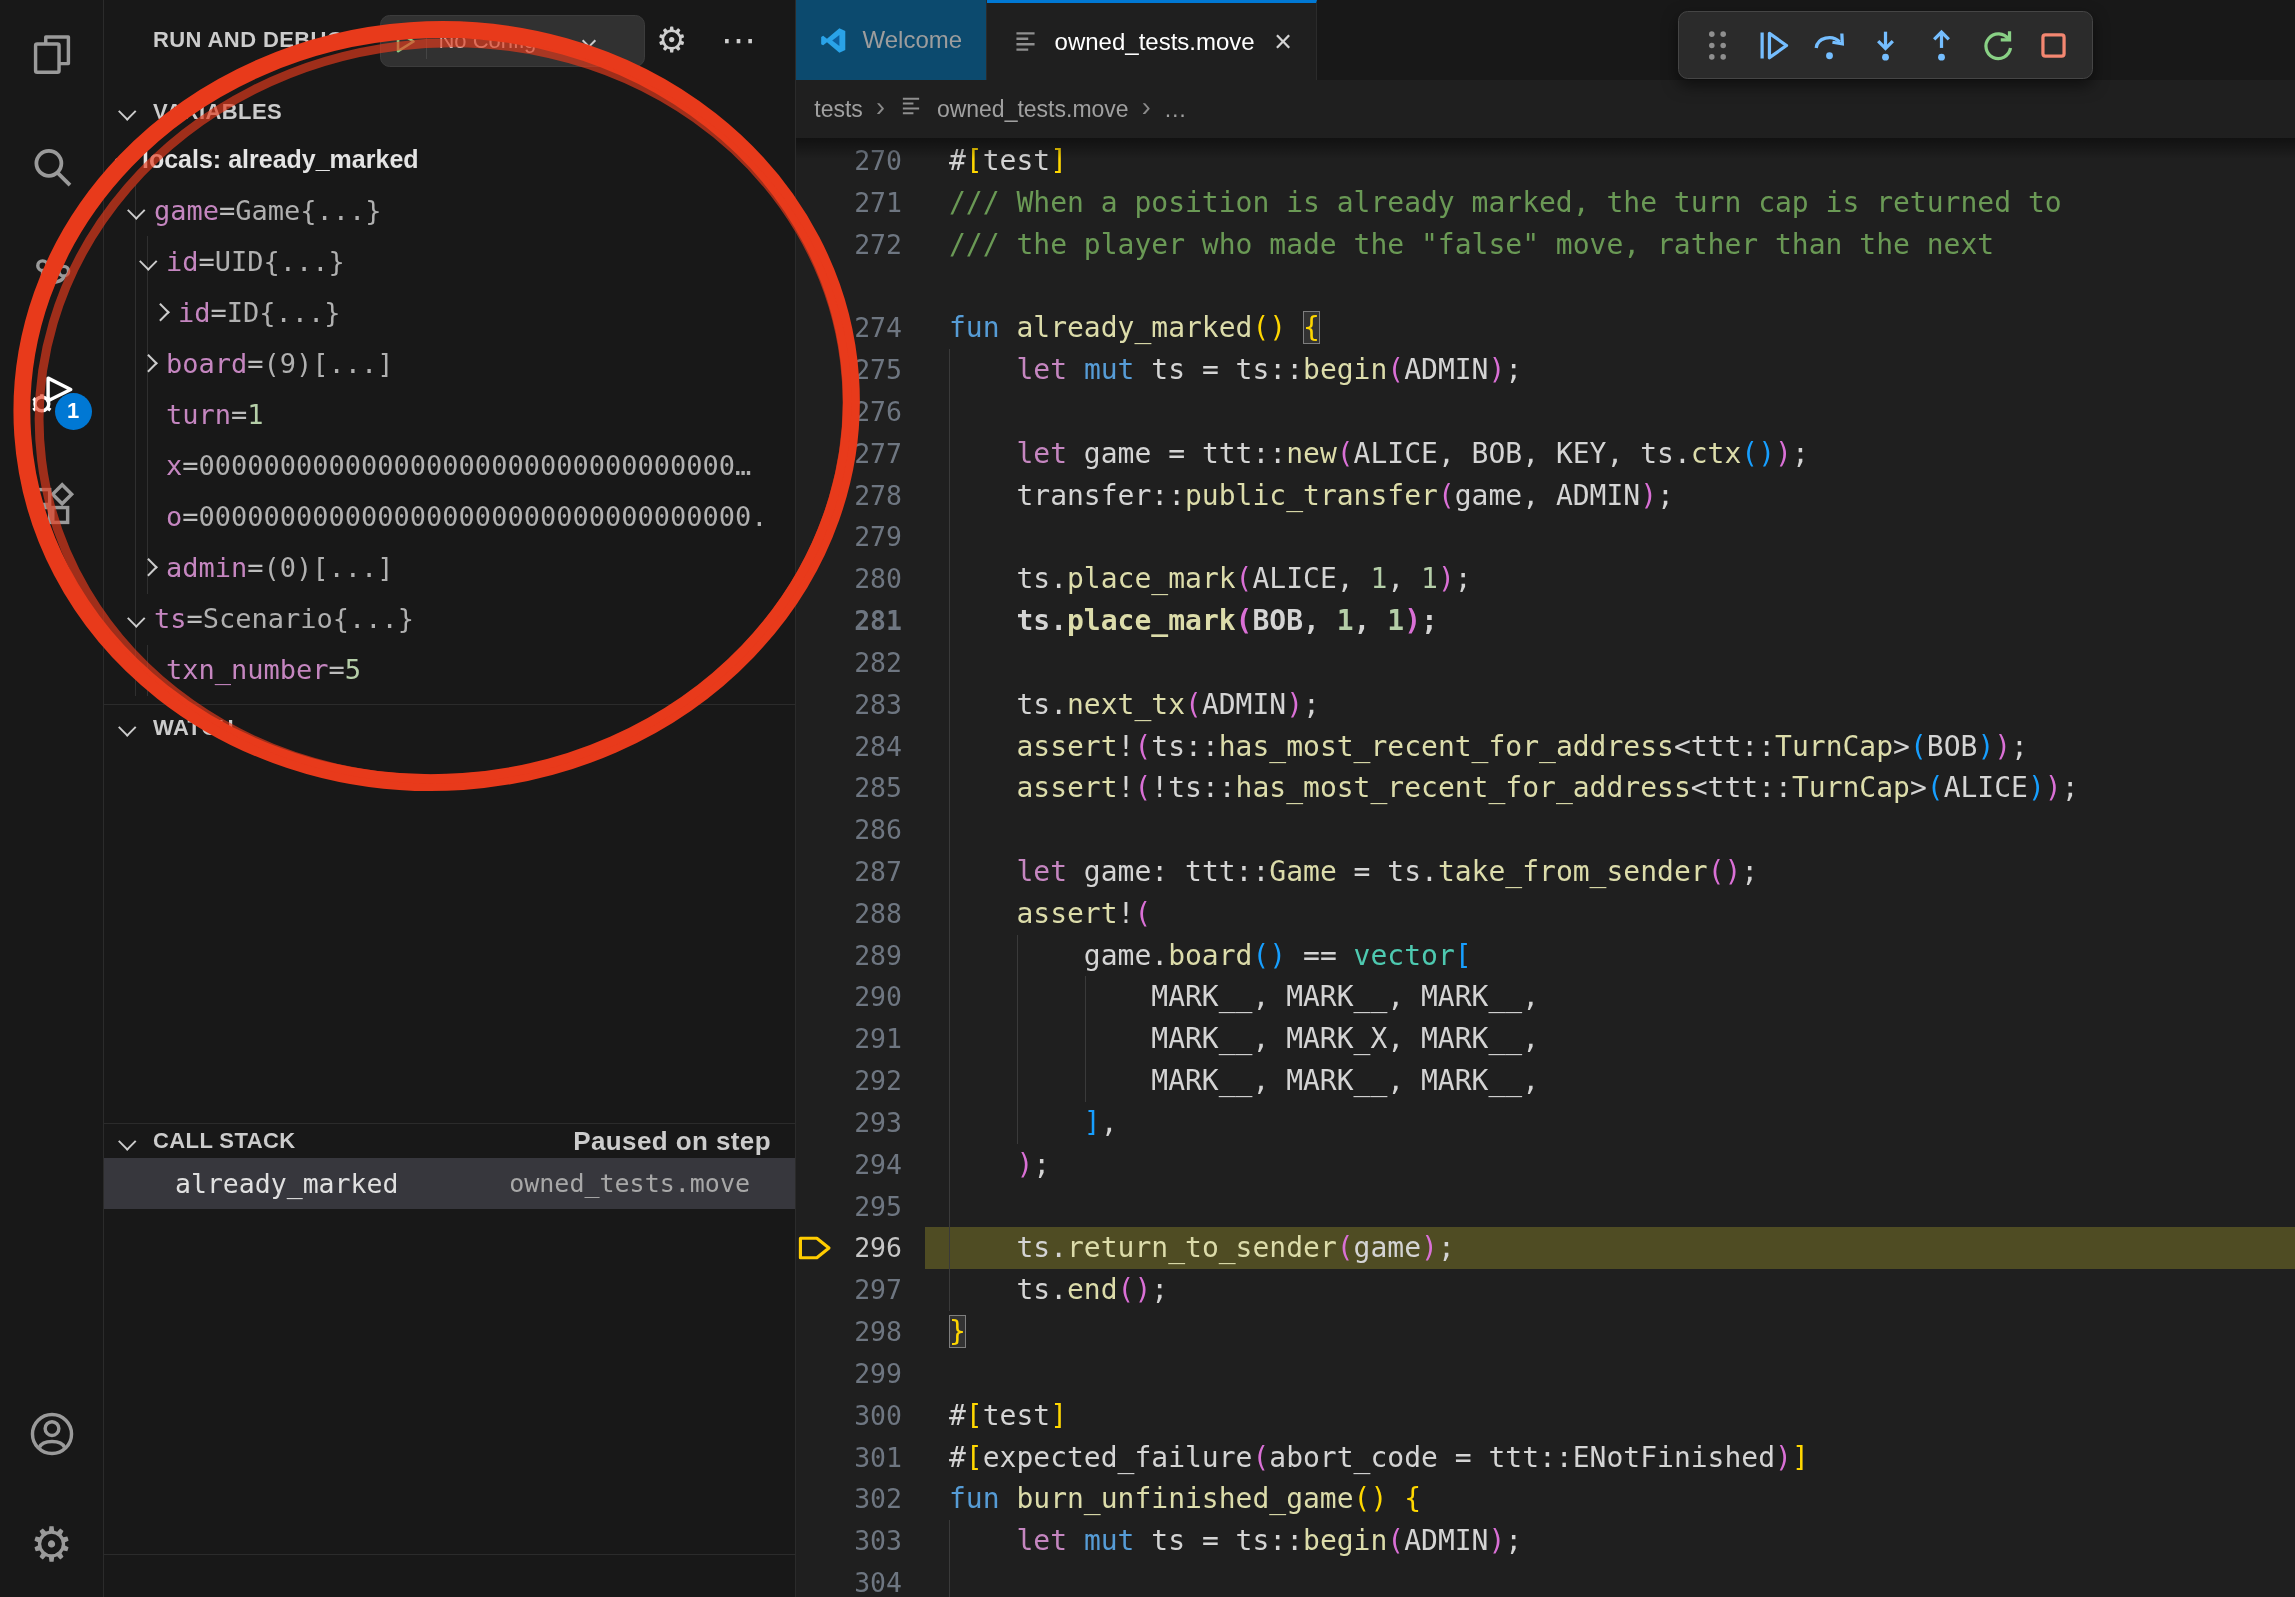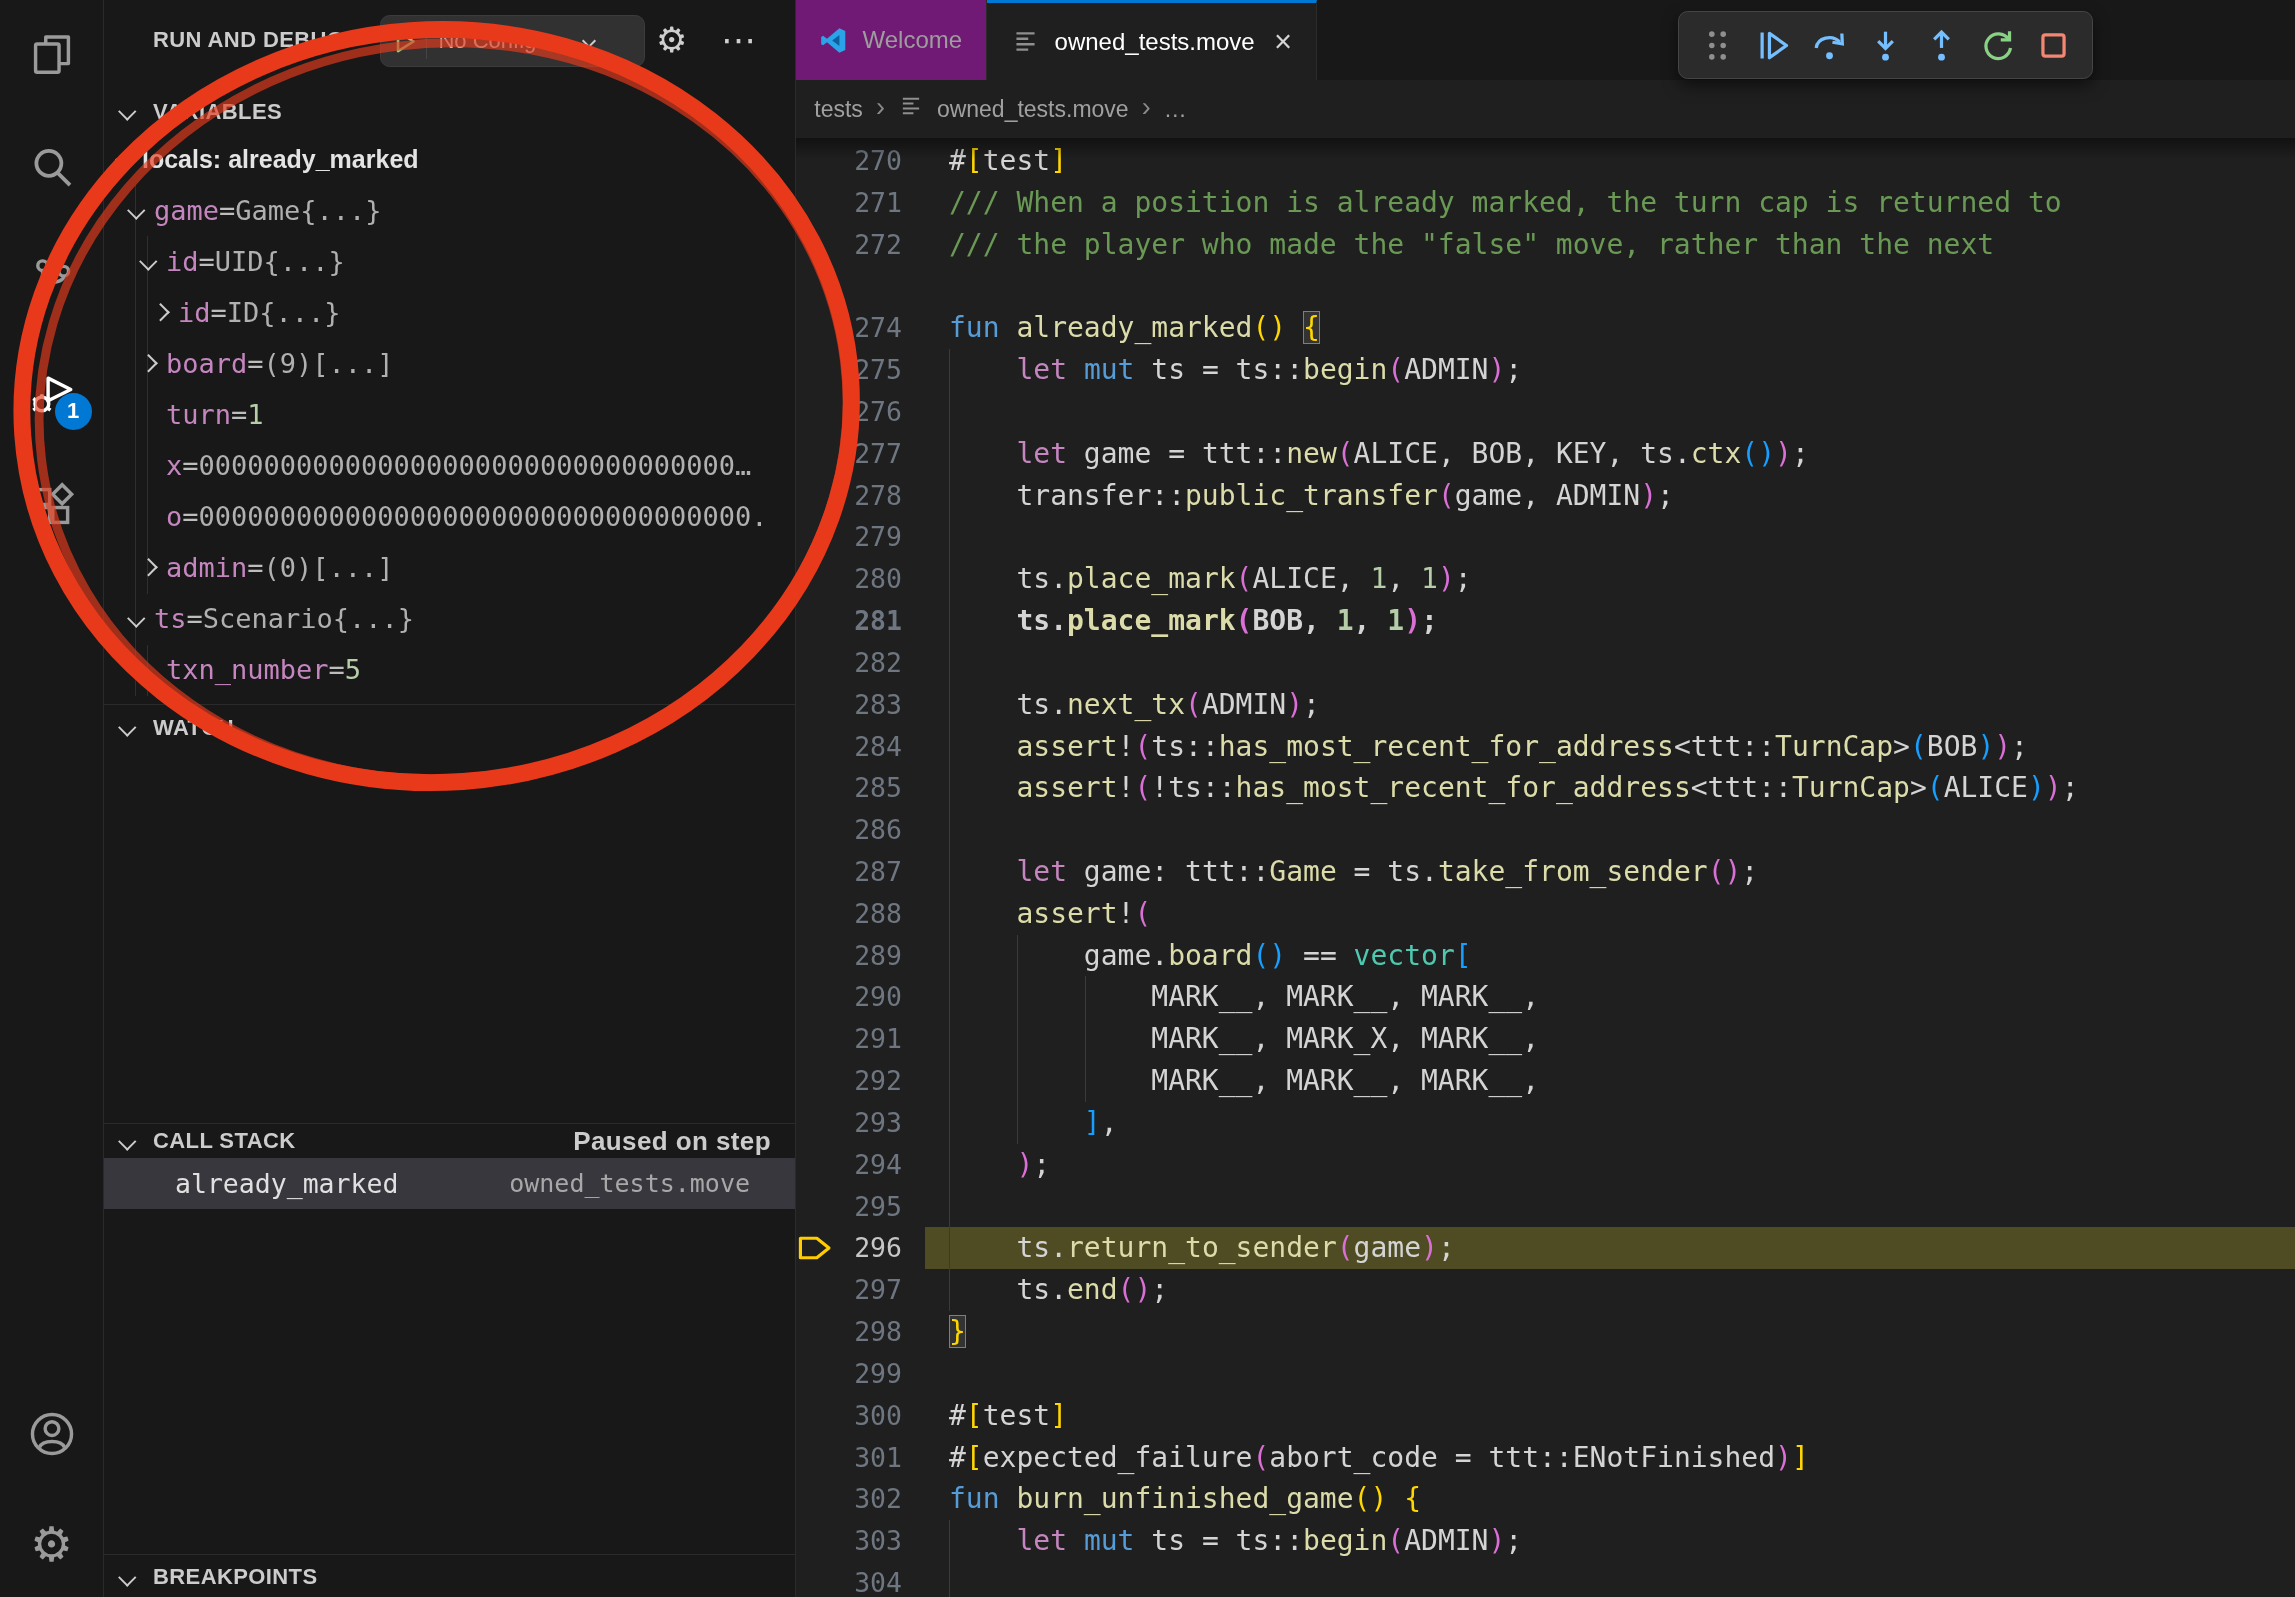--- a/index.html
+++ b/index.html
@@ -57,21 +57,21 @@
   
   .cs-row{position:absolute;left:0;width:100%;height:51px;background:#37373d;display:flex;
           align-items:center;font-family:"DejaVu Sans Mono",monospace;}
   .cs-fn{margin-left:72px;font-size:26.5px;color:#e0e0e0;}
   .cs-file{margin-left:auto;margin-right:45px;font-size:25px;color:#a8a8a8;}
   
   .editor{position:absolute;left:795px;top:0;right:0;height:100%;background:#1f1f1f;}
   .tabbar{position:absolute;left:0;top:0;right:0;height:80px;background:#181818;
           border-bottom:0.8px solid #252525;display:flex;}
   .tab{position:relative;display:flex;align-items:center;gap:14.5px;padding:0 24px;height:100%;
-       border-right:0.8px solid #2b2b2b;font-size:24px;color:#9d9d9d;background:#701a75;box-sizing:border-box;}
+       border-right:0.8px solid #2b2b2b;font-size:24px;color:#9d9d9d;background:#0c4a6e;box-sizing:border-box;}
   .tab.active{background:#1f1f1f;color:#ffffff;border-top:3.2px solid #0078d4;}
   .tab .ticon{display:flex;}
   .tab .ticon svg{width:29px;height:29px;}
   .tab .tclose{font-size:31px;color:#d4d4d4;margin-left:4.8px;}
   .breadcrumb{position:absolute;left:0;top:80px;right:0;height:58px;background:#1f1f1f;
               display:flex;align-items:center;gap:13px;padding-left:19.3px;font-size:23px;color:#a0a0a0;}
   .breadcrumb .bsep{font-size:27px;color:#8a8a8a;margin-top:-3.2px;}
   .breadcrumb .ticon svg{width:26px;height:26px;}
   .scroll-shadow{position:absolute;left:0;right:0;top:138px;height:21px;z-index:3;
                  background:linear-gradient(rgba(0,0,0,.45),transparent);pointer-events:none;}
@@ -259,24 +259,20 @@
       <span class="sec-status">Paused on step</span>
     </div>
     <div id="cs-frames">
         <div class="cs-row" style="top: 1158px;">
           <span class="cs-fn">already_marked</span>
           <span class="cs-file">owned_tests.move</span>
         </div>
       </div>
 
     <div class="divider" style="top:1554px;"></div>
-    <div class="sec-header" style="top:1556px;height:42px;">
-      <span class="chev down"></span>
-      <span class="slabel">BREAKPOINTS</span>
-    </div>
   </aside>
 
   <main class="editor">
     <div class="tabbar" id="tabbar">
         <div class="tab">
           <span class="ticon">
             <svg viewBox="0 0 32 32">
               <path fill="#2aa3e8" d="M22.5 2.5 29 5.4 V26.6 L22.5 29.5 8.8 17.9 4.6 21.2 2.4 20 V12 L4.6 10.8 8.8 14.1 Z"></path>
               <path fill="#0d5f9e" d="M22.5 9.8 L14.6 16 22.5 22.2 Z"></path>
             </svg>

